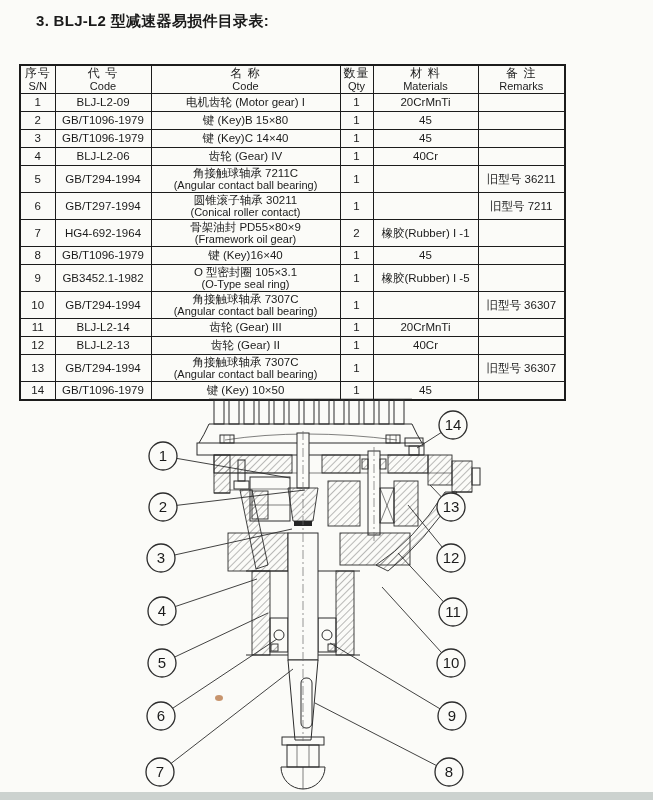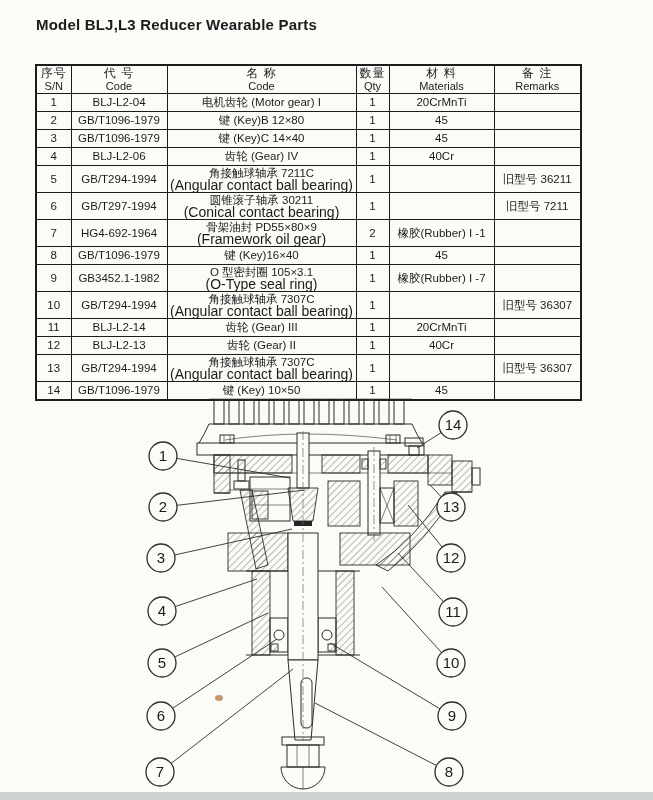--- a/index.html
+++ b/index.html
@@ -7,31 +7,31 @@
     width:653px;height:800px;position:relative;overflow:hidden;
     background:#fbfbf8;
     font-family:"Liberation Sans","DejaVu Sans",sans-serif;
     color:#1b1b1b;
   }
   .doc-header{position:absolute;left:36px;top:12px;}
   .title-cn{font-size:15px;font-weight:bold;letter-spacing:.3px;}
   .title-en{font-size:15px;font-weight:bold;margin-top:4px;letter-spacing:.2px;}
 
   table.parts{
-    position:absolute;left:35px;top:64px;width:545px;
+    position:absolute;left:19px;top:64px;width:545px;
     border-collapse:collapse;table-layout:fixed;
     border:2px solid #1c1c1c;
   }
   table.parts td{
     border:1px solid #1c1c1c;
     text-align:center;vertical-align:middle;
     font-size:11.5px;line-height:12.5px;
     padding:1px 2px;overflow:hidden;
   }
-  td .l2{font-size:14px;line-height:11.5px;}
+  td .l2{font-size:11px;line-height:11.5px;}
   td .l2:empty{display:none;}
   thead td{font-weight:normal;}
   thead .hcn{font-size:12px;letter-spacing:1px;}
   thead .hen{font-size:11px;}
   tbody td{height:15px;}
 
   .diagram-wrap{position:absolute;left:0;top:393px;width:653px;height:407px;}
   .ln{fill:none;stroke:#2c2c2c;stroke-width:1;}
   .thin{fill:none;stroke:#2c2c2c;stroke-width:.6;}
   .solidfill{fill:#fbfbf8;stroke:#2c2c2c;stroke-width:1;}
@@ -41,21 +41,21 @@
   .cl{stroke:#6a6a6a;stroke-width:.7;stroke-dasharray:9 3 2 3;}
   .callout-circle{fill:#fbfbf8;stroke:#2c2c2c;stroke-width:1.3;}
   .callout-num{font-size:15px;fill:#1b1b1b;text-anchor:middle;
     font-family:"Liberation Sans","DejaVu Sans",sans-serif;}
   .scan-strip{position:absolute;left:0;bottom:0;width:653px;height:8px;background:#ccd2cf;}
 </style>
 </head>
 <body>
 
 <div class="doc-header">
-  <div class="title-en">Model BLJ,L3 Reducer Wearable Parts</div>
+  <div class="title-cn">3. BLJ-L2 型减速器易损件目录表:</div>
 </div>
 
 <table class="parts">
   <colgroup>
     <col style="width:35px">
       <col style="width:96px">
       <col style="width:189px">
     <col style="width:33px">
       <col style="width:105px">
       <col style="width:87px">
@@ -84,34 +84,34 @@
         </td>
       <td>
           <div class="hcn">备  注</div>
           <div class="hen">Remarks</div>
         </td>
     </tr>
   </thead>
   <tbody>
       <tr>
     <td>1</td>
-    <td>BLJ-L2-04</td>
+    <td>BLJ-L2-09</td>
     <td>
       <div class="l1">电机齿轮 (Motor gear) I</div>
 
     </td>
     <td>1</td>
     <td>20CrMnTi</td>
     <td></td>
   </tr>
       <tr>
     <td>2</td>
     <td>GB/T1096-1979</td>
     <td>
-      <div class="l1">键 (Key)B 12×80</div>
+      <div class="l1">键 (Key)B 15×80</div>
 
     </td>
     <td>1</td>
     <td>45</td>
     <td></td>
   </tr>
       <tr>
     <td>3</td>
     <td>GB/T1096-1979</td>
     <td>
@@ -142,21 +142,21 @@
     </td>
     <td>1</td>
     <td></td>
     <td>旧型号 36211</td>
   </tr>
       <tr>
     <td>6</td>
     <td>GB/T297-1994</td>
     <td>
       <div class="l1">圆锥滚子轴承 30211</div>
-      <div class="l2">(Conical contact bearing)</div>
+      <div class="l2">(Conical roller contact)</div>
     </td>
     <td>1</td>
     <td></td>
     <td>旧型号 7211</td>
   </tr>
       <tr>
     <td>7</td>
     <td>HG4-692-1964</td>
     <td>
       <div class="l1">骨架油封 PD55×80×9</div>
@@ -178,21 +178,21 @@
     <td></td>
   </tr>
       <tr>
     <td>9</td>
     <td>GB3452.1-1982</td>
     <td>
       <div class="l1">O 型密封圈 105×3.1</div>
       <div class="l2">(O-Type seal ring)</div>
     </td>
     <td>1</td>
-    <td>橡胶(Rubber) I -7</td>
+    <td>橡胶(Rubber) I -5</td>
     <td></td>
   </tr>
       <tr>
     <td>10</td>
     <td>GB/T294-1994</td>
     <td>
       <div class="l1">角接触球轴承 7307C</div>
       <div class="l2">(Angular contact ball bearing)</div>
     </td>
     <td>1</td>

